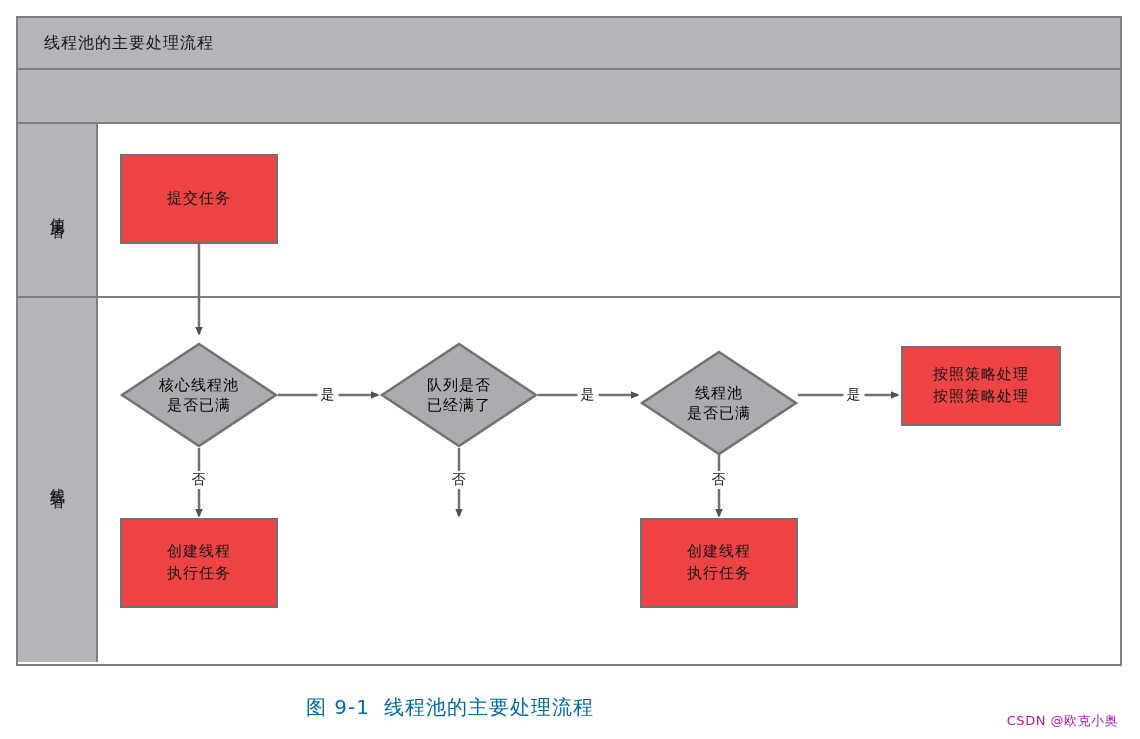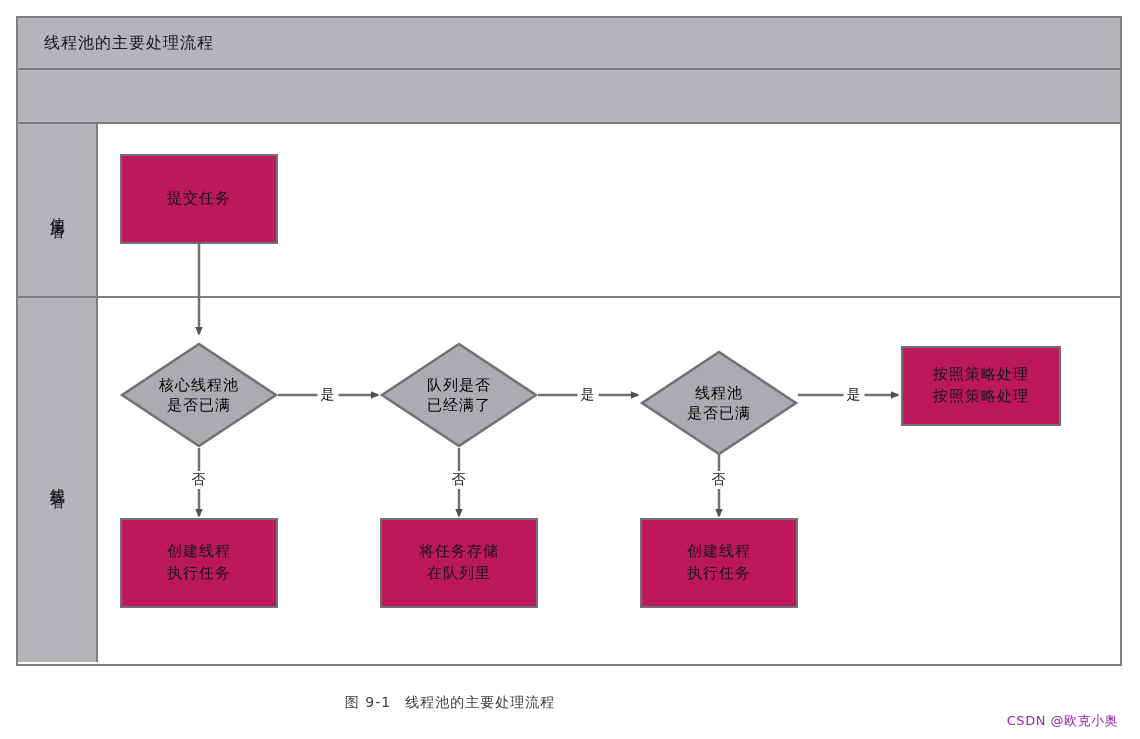--- a/index.html
+++ b/index.html
@@ -81,21 +81,21 @@
   .lane-body {
     position: relative;
     flex: 1 1 auto;
     background: #ffffff;
   }
 
   
   .node-box {
     position: absolute;
     box-sizing: border-box;
-    background: #be185d;
+    background: #ef4444;
     border: 2px solid #6f7175;
     display: flex;
     align-items: center;
     justify-content: center;
     text-align: center;
     font-size: 15px;
     line-height: 1.45;
     color: #141618;
     letter-spacing: 1px;
   }
@@ -143,22 +143,22 @@
     letter-spacing: 1px;
   }
 
   
   #caption {
     position: absolute;
     left: 0;
     top: 694px;
     width: 900px;
     text-align: center;
-    font-size: 14px;
-    color: #404040;
+    font-size: 20px;
+    color: #0369a1;
     letter-spacing: 1px;
   }
   #caption .fig-no { margin-right: 14px; }
   #watermark {
     position: absolute;
     right: 22px;
     top: 712px;
     font-size: 13px;
     color: #a21caf;
     letter-spacing: 0.5px;
@@ -263,26 +263,20 @@
         </div>
       </div>
 
       <div class="node-box" style="left:22px; top:220px; width:158px; height:90px;">
         <div>
           <div>创建线程</div>
           <div>执行任务</div>
         </div>
       </div>
 
-      <div class="node-box" style="left:282px; top:220px; width:158px; height:90px;">
-        <div>
-          <div>将任务存储</div>
-          <div>在队列里</div>
-        </div>
-      </div>
 
       <div class="node-box" style="left:542px; top:220px; width:158px; height:90px;">
         <div>
           <div>创建线程</div>
           <div>执行任务</div>
         </div>
       </div>
 
       <div class="edge-label" style="left:230px; top:97px;">是</div>
       <div class="edge-label" style="left:490px; top:97px;">是</div>

